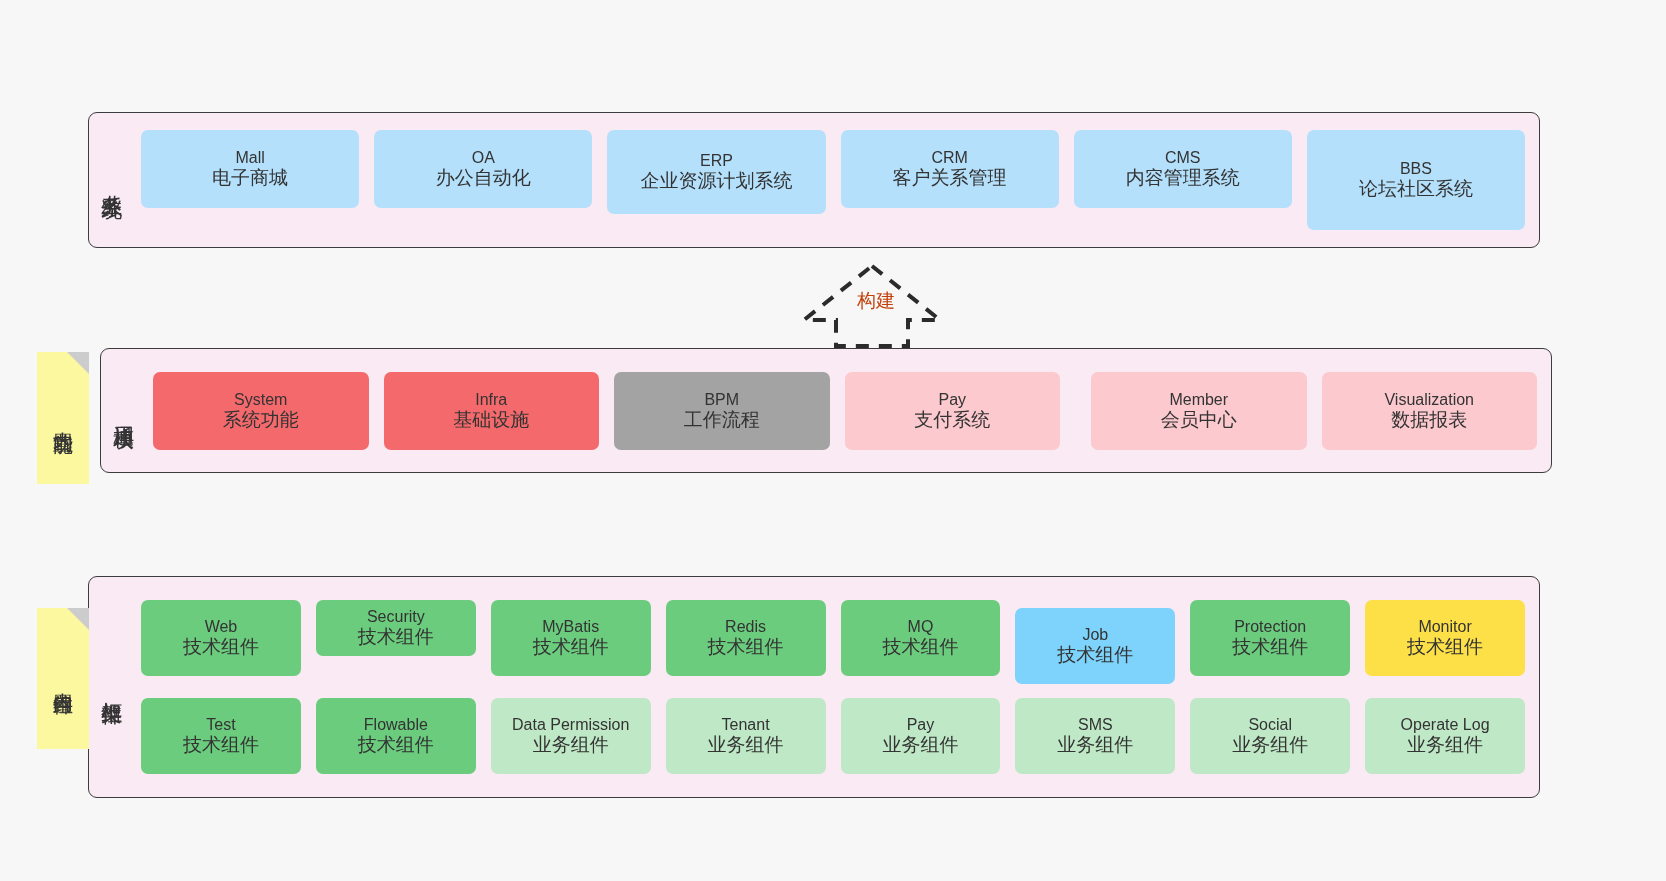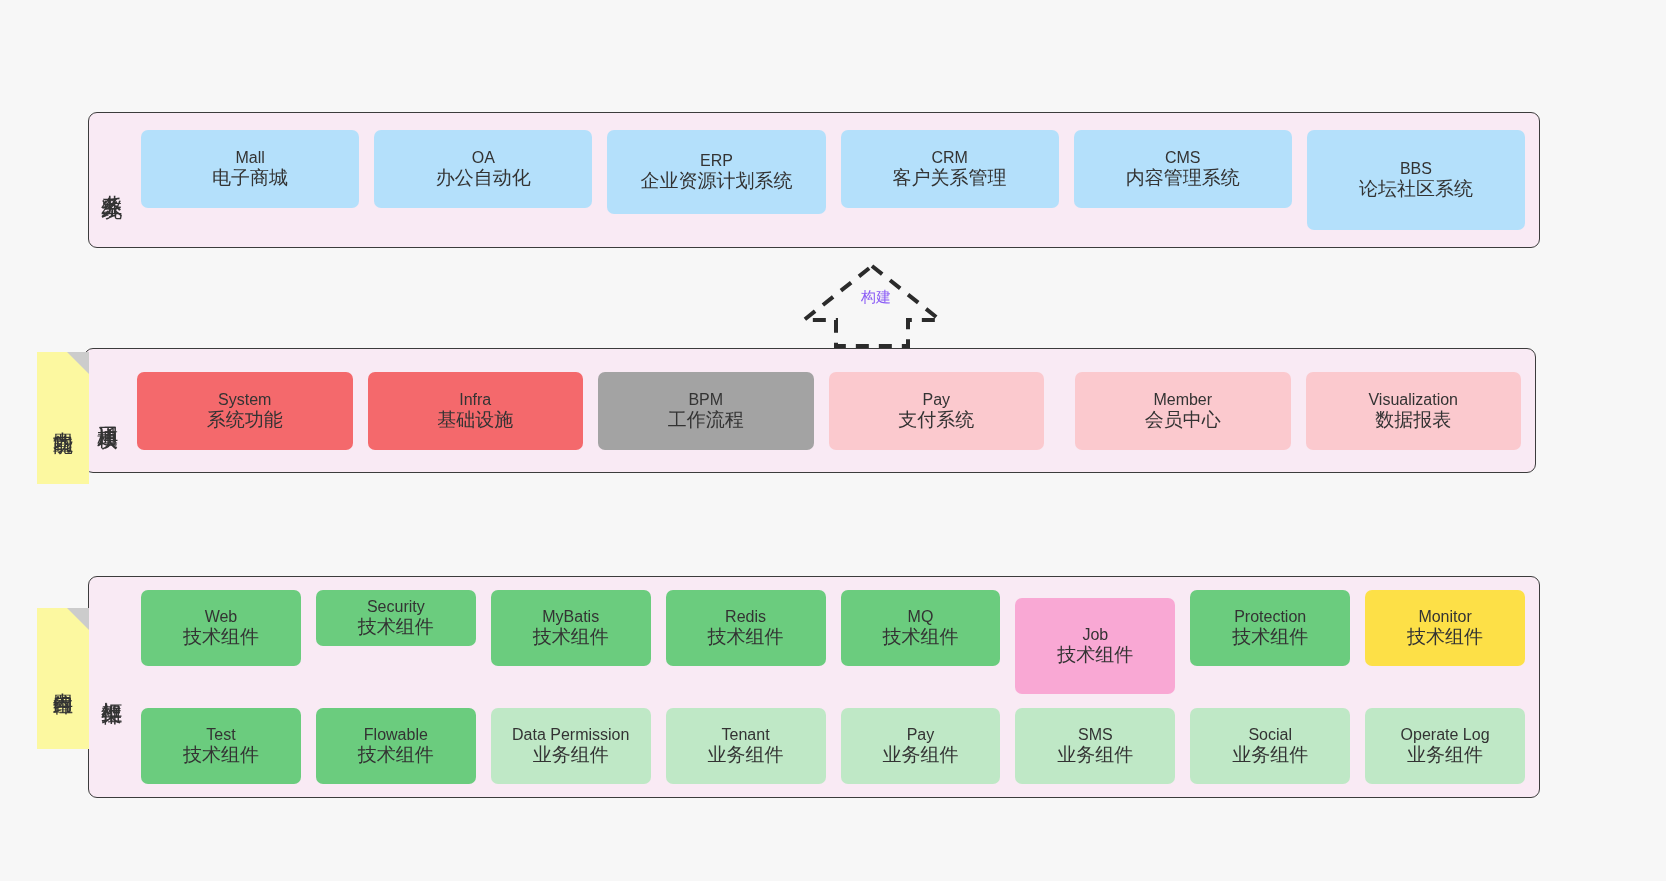--- a/index.html
+++ b/index.html
@@ -103,22 +103,22 @@
   .arrow {
     position: absolute;
     z-index: 2;
   }
   .arrow svg { display: block; }
   .arrow-label {
     position: absolute;
     left: 8px;
     right: 0;
     text-align: center;
-    font-size: 15px;
-    color: #8b5cf6;
+    font-size: 19px;
+    color: #c2410c;
     white-space: nowrap;
   }
 </style>
 </head>
 <body>
 
 <div class="canvas">
 
   <div class="layer" id="layer-business" style="left:88px; top:112px; width:1452px; height:136px;">
     <div class="layer-title">业务系统</div>
@@ -157,21 +157,21 @@
       <path d="M 74 4 L 142 58 L 110 58 L 110 84 L 38 84 L 38 58 L 6 58 Z" fill="none" stroke="#2b2b2b" stroke-width="4" stroke-dasharray="13 10" stroke-linecap="butt"></path>
     </svg>
     <div class="arrow-label" style="top:26px;">构建</div>
   </div>
 
   <div class="note" style="left:37px; top:352px; width:52px; height:132px;">
     <span class="fold"></span>
     <span>内置功能</span>
   </div>
 
-  <div class="layer" id="layer-common" style="left:84px; top:348px; width:1452px; height:125px;">
+  <div class="layer" id="layer-common" style="left:100px; top:348px; width:1452px; height:125px;">
     <div class="layer-title">通用模块</div>
     <div class="layer-body">
       <div class="row">
         <div class="cell" style="background:#f4696c; height:78px;">
           <span class="t1">System</span>
           <span class="t2">系统功能</span>
         </div>
         <div class="cell" style="background:#f4696c; height:78px;">
           <span class="t1">Infra</span>
           <span class="t2">基础设施</span>
@@ -219,21 +219,21 @@
           <span class="t2">技术组件</span>
         </div>
         <div class="cell" style="background:#6bcc7e; height:76px;">
           <span class="t1">Redis</span>
           <span class="t2">技术组件</span>
         </div>
         <div class="cell" style="background:#6bcc7e; height:76px;">
           <span class="t1">MQ</span>
           <span class="t2">技术组件</span>
         </div>
-        <div class="cell" style="background:#f9a8d4; height:96px;margin-top:8px;">
+        <div class="cell" style="background:#7dd3fc; height:76px;margin-top:8px;">
           <span class="t1">Job</span>
           <span class="t2">技术组件</span>
         </div>
         <div class="cell" style="background:#6bcc7e; height:76px;">
           <span class="t1">Protection</span>
           <span class="t2">技术组件</span>
         </div>
         <div class="cell" style="background:#fde047; height:76px;">
           <span class="t1">Monitor</span>
           <span class="t2">技术组件</span>

